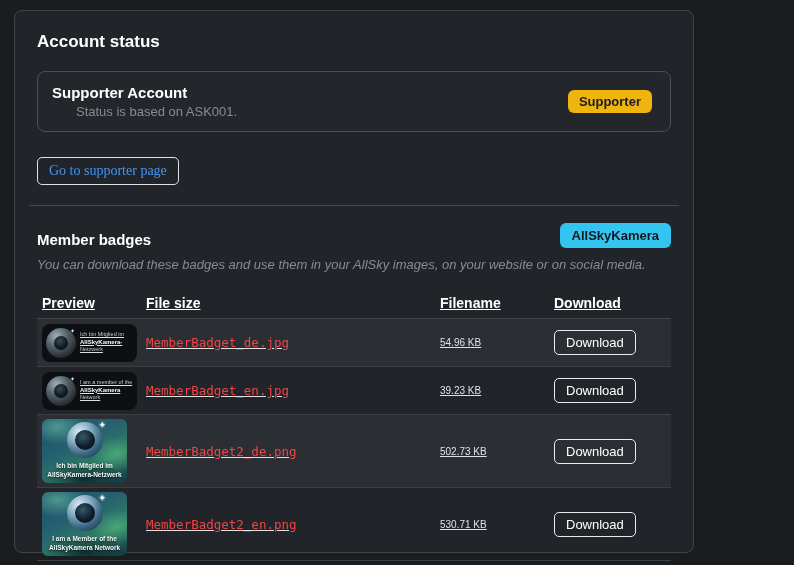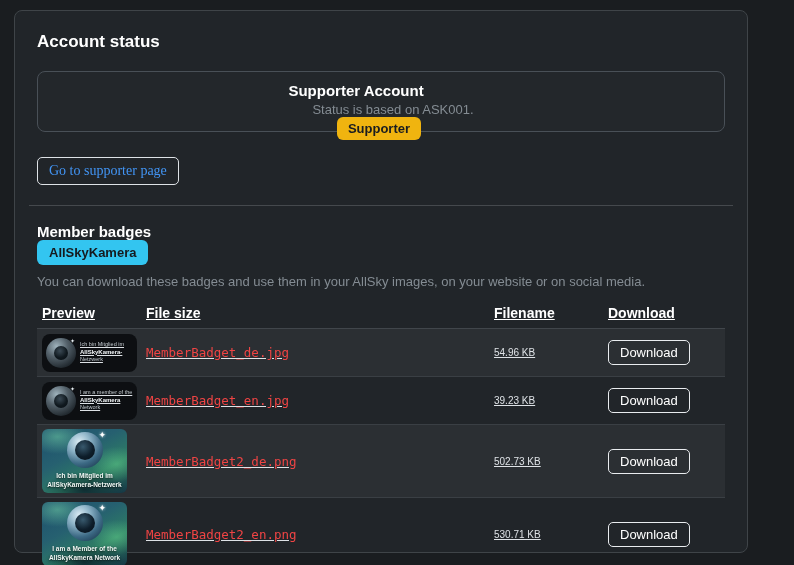--- a/index.html
+++ b/index.html
@@ -7,21 +7,21 @@
   body {
     background: #1a1d20;
     font-family: "Liberation Sans", sans-serif;
     color: #dee2e6;
     overflow: hidden;
     position: relative;
   }
   .card {
     position: absolute;
     left: 14px; top: 10px;
-    width: 734px; height: 543px;
+    width: 680px; height: 543px;
     background: #212529;
     border: 1px solid #3f4448;
     border-radius: 8px;
     padding: 21px 22px;
   }
   .section-title {
     font-size: 17px;
     font-weight: bold;
     color: #ffffff;
     margin: 0 0 19px 0;
@@ -29,21 +29,20 @@
   
   .supporter-box {
     border: 1px solid #495057;
     border-radius: 8px;
     background: #23272b;
     height: 61px;
     padding: 10px 14px;
     display: flex;
     justify-content: space-between;
     align-items: center;
-    flex-direction: column;
   }
   .supporter-title { font-size: 15px; font-weight: bold; color: #ffffff; margin-bottom: 3px; }
   .supporter-sub { font-size: 13px; color: #848c93; margin-left: 24px; }
   .badge-yellow {
     background: #f0b40f;
     color: #1a1d20;
     font-weight: bold;
     font-size: 13px;
     padding: 4px 11px;
     border-radius: 6px;
@@ -64,34 +63,33 @@
   }
   hr.divider {
     border: none;
     border-top: 1px solid #45494d;
     margin: 20px -8px 17px -8px;
   }
   
   .member-header {
     display: flex;
     justify-content: space-between;
-    align-items: flex-start;
-    flex-direction: column;
+    align-items: flex-end;
   }
   .member-title { font-size: 15px; font-weight: bold; color: #ffffff; }
   .badge-cyan {
     background: #33c5f0;
     color: #16191d;
     font-weight: bold;
     font-size: 13px;
     padding: 5px 12px;
     border-radius: 6px;
     white-space: nowrap;
   }
-  .desc { font-size: 13px; color: #848c93; margin: 9px 0 9px 0; }
+  .desc { font-size: 13px; color: #848c93; margin: 9px 0 16px 0; font-style: italic; }
   
   .table { width: 100%; }
   .trow {
     display: grid;
     grid-template-columns: 104px 1fr 114px 122px;
     align-items: center;
     border-bottom: 1px solid #3a3f44;
     text-decoration: underline;
   }
   .trow > div { padding-left: 5px; }

